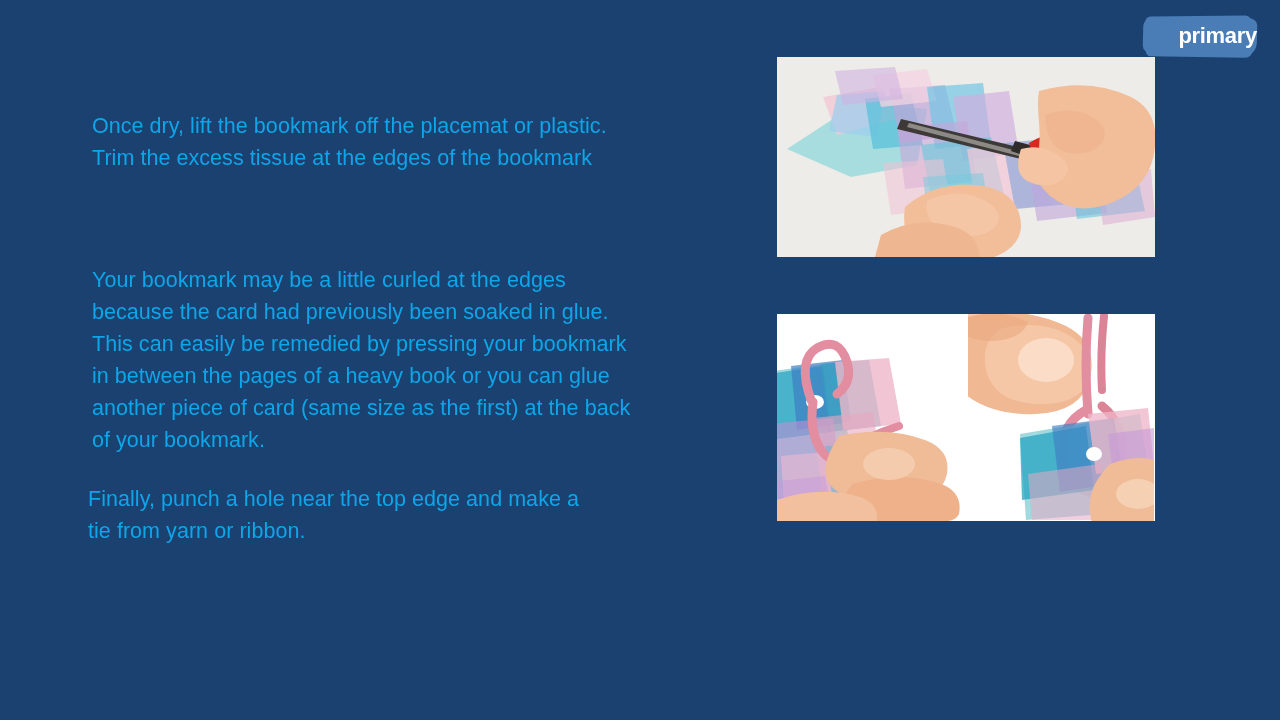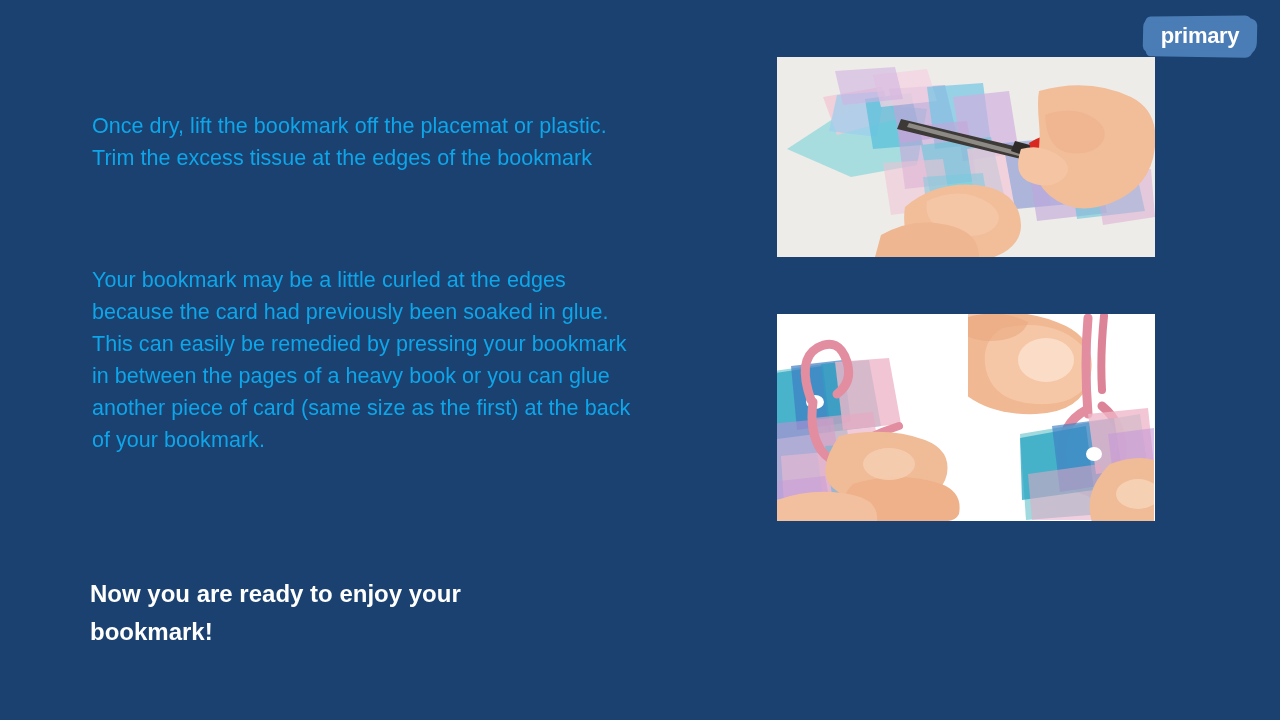--- a/index.html
+++ b/index.html
@@ -58,21 +58,21 @@
     border-radius: 8px 9px 0 0;
     transform: skewX(3deg) rotate(-0.6deg);
   }
   #logo-text {
     position: absolute;
     left: 0;
     top: 0;
     width: 114px;
     height: 36px;
     line-height: 35px;
-    text-align: center;
+    text-align: right;
     color: #ffffff;
     font-size: 22px;
     font-weight: bold;
     letter-spacing: -0.3px;
     z-index: 2;
   }
 
   
   .para {
     position: absolute;
@@ -139,22 +139,22 @@
   </div>
 
   <div class="para" id="para-1">Once dry, lift the bookmark off the placemat or plastic.
 Trim the excess tissue at the edges of the bookmark</div>
   <div class="para" id="para-2">Your bookmark may be a little curled at the edges
 because the card had previously been soaked in glue.
 This can easily be remedied by pressing your bookmark
 in between the pages of a heavy book or you can glue
 another piece of card (same size as the first) at the back
 of your bookmark.</div>
-  <div id="closing">Now you are ready to enjoy your
-bookmark!</div>
+  <div class="para" id="para-3">Finally, punch a hole near the top edge and make a
+tie from yarn or ribbon.</div>
 
   <div class="photo" id="photo-top">
     <svg width="378" height="200" viewBox="0 0 378 200">
       <rect x="0" y="0" width="378" height="200" fill="#eeece8"></rect>
 
       <g opacity="0.85">
         <polygon points="10,92 62,58 96,46 150,52 140,108 74,120" fill="#7fd4d9" opacity="0.75"></polygon>
         <polygon points="46,40 104,30 120,62 60,78" fill="#f3c3d2" opacity="0.8"></polygon>
         <polygon points="60,38 108,34 100,80 52,74" fill="#8ec9ef" opacity="0.7"></polygon>
         <polygon points="88,42 134,36 146,88 96,92" fill="#3fb9d8" opacity="0.72"></polygon>

